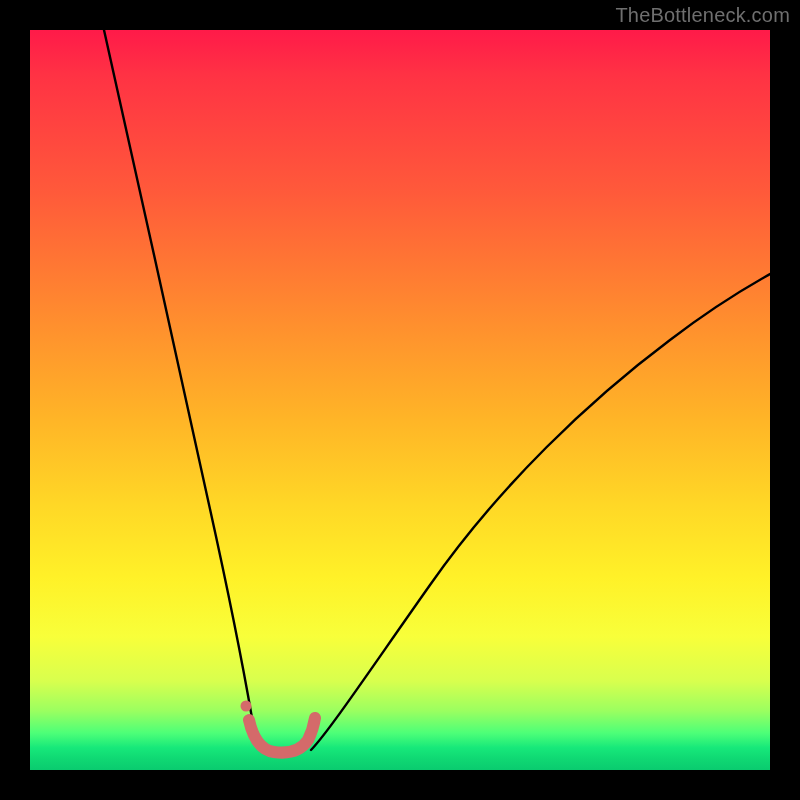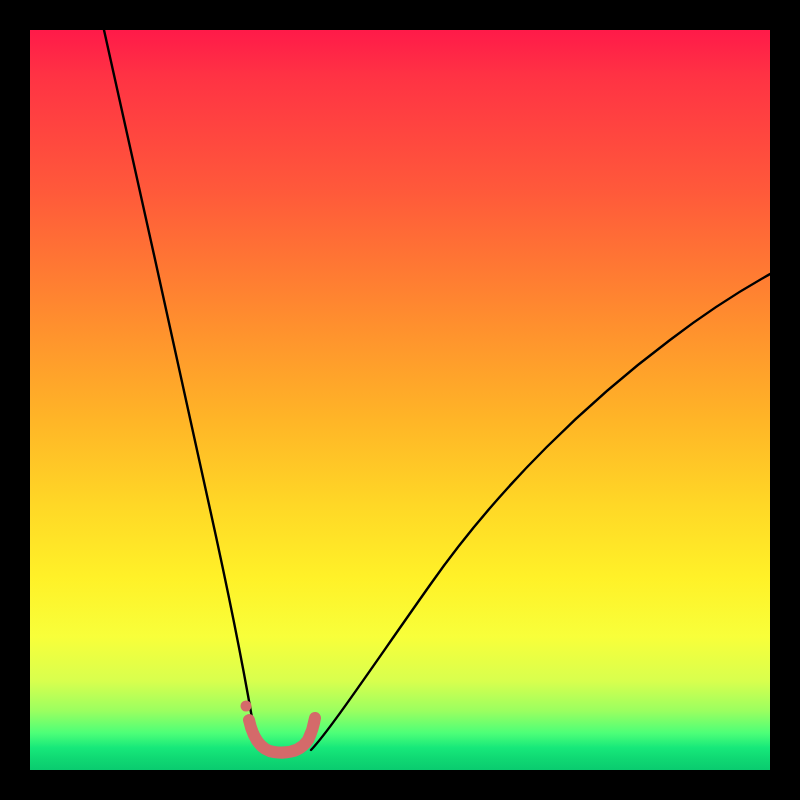--- a/index.html
+++ b/index.html
@@ -78,13 +78,14 @@
 
       <path d="M 219 690
                C 223 708, 230 720, 244 722
                C 258 724, 270 722, 278 710
                C 282 702, 284 694, 285 688" fill="none" stroke="#d46a6a" stroke-width="12" stroke-linecap="round" stroke-linejoin="round"></path>
 
       <circle cx="216" cy="676" r="5.5" fill="#d46a6a"></circle>
     </svg>
 
   </div>
+  <div class="watermark">TheBottleneck.com</div>
 </div>
 
 </body></html>

